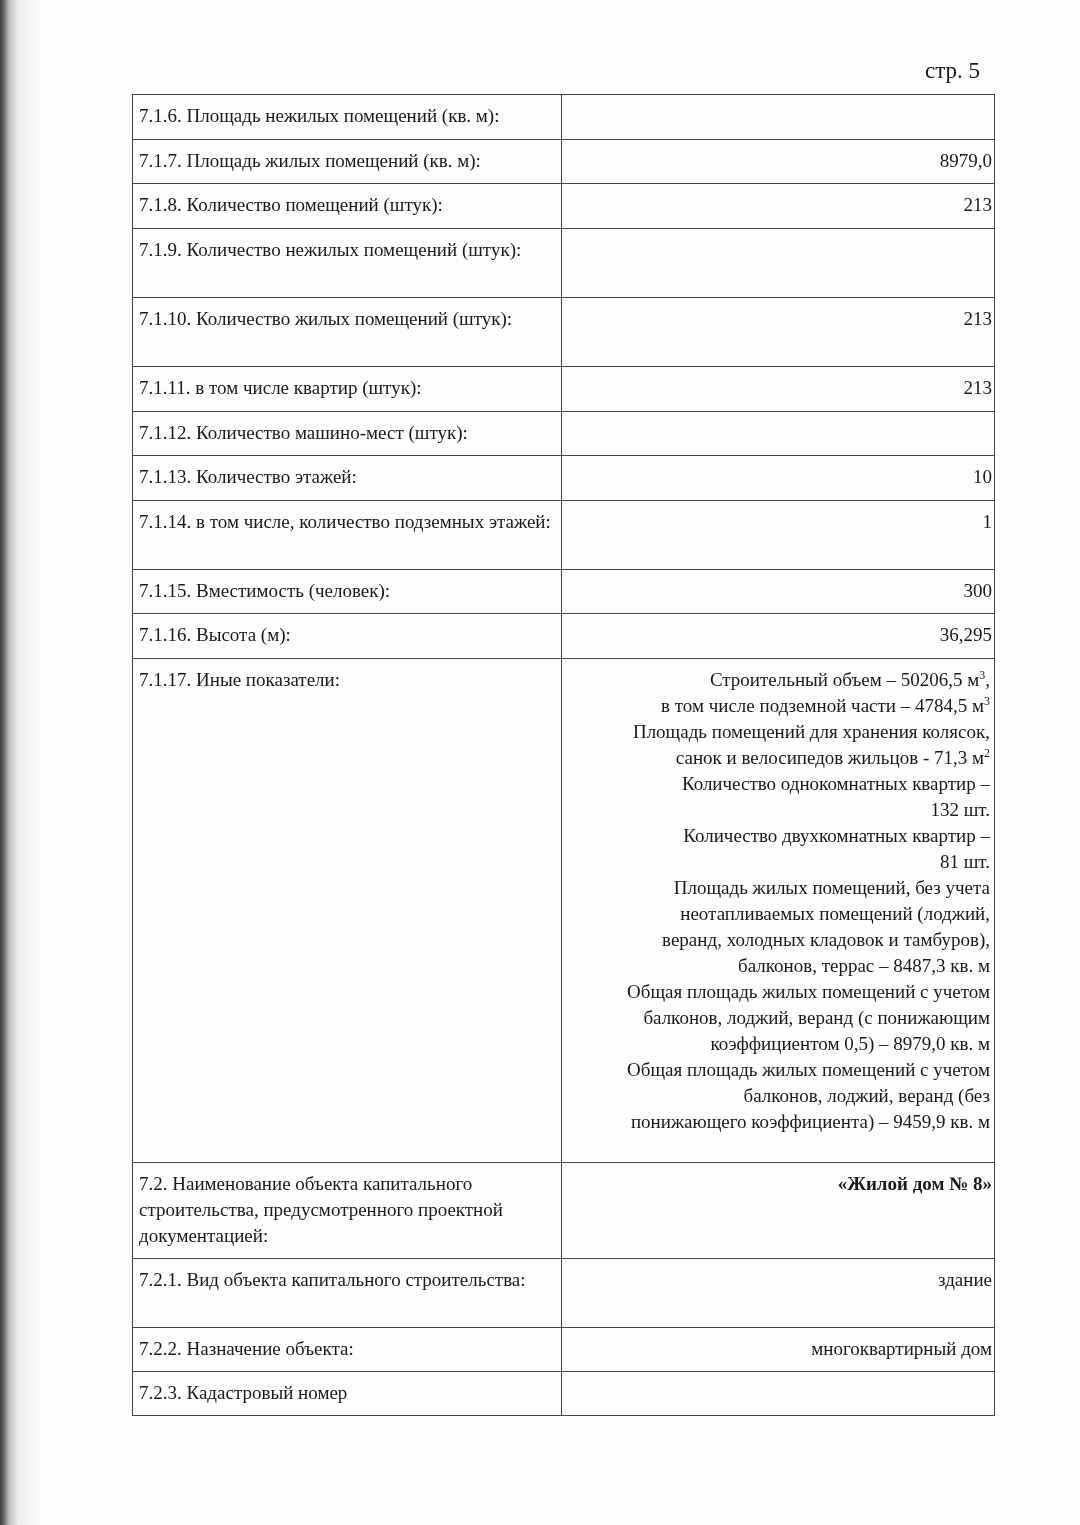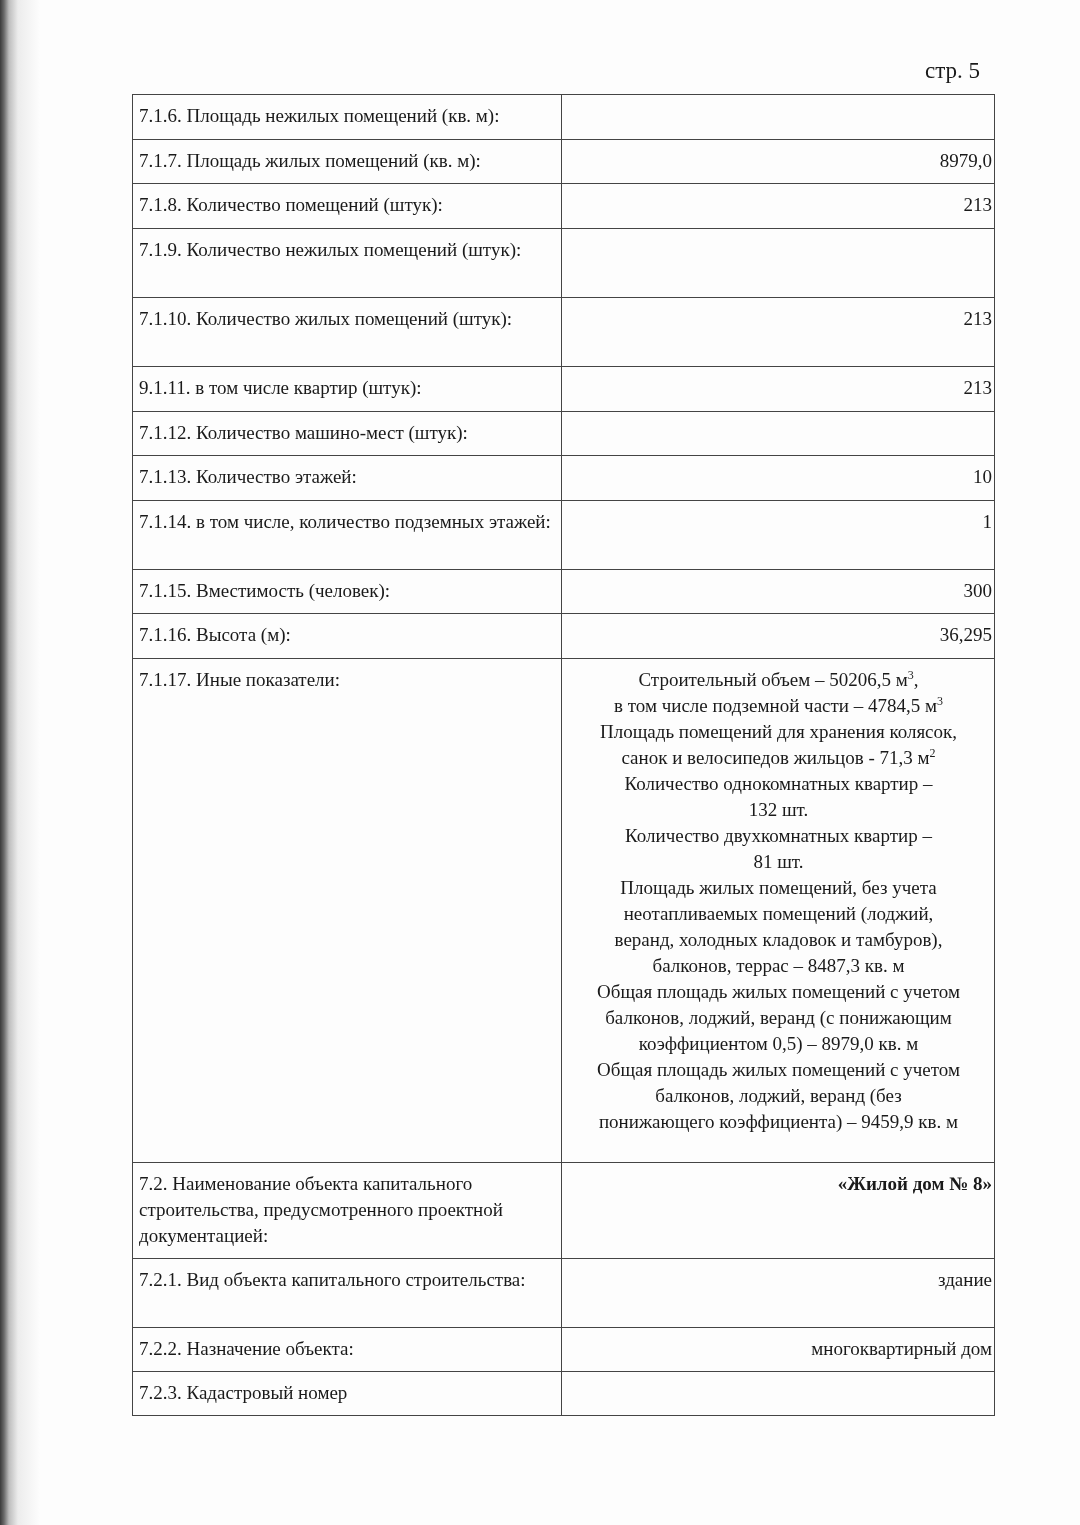--- a/index.html
+++ b/index.html
@@ -16,21 +16,21 @@
   }
   table.doc {
     position: absolute; left: 132px; top: 94px; width: 863px;
     border-collapse: collapse; font-size: 19px; line-height: 26px;
   }
   table.doc td {
     border: 1.5px solid #444; vertical-align: top; padding: 8px 2px 9px 6px;
   }
   td.label { width: 420px; }
   td.value { text-align: right; }
-  td.value.multi { text-align: center; padding-left: 5px; padding-right: 4px; }
+  td.value.multi { text-align: right; padding-left: 5px; padding-right: 4px; }
   td.value.bold { font-weight: bold; }
   .line { display: block; }
   sup { font-size: 12px; line-height: 0; }
 </style>
 </head>
 <body>
 
 <div class="scan-shadow"></div>
 
 <div class="page-number">стр. 5</div>
@@ -51,21 +51,21 @@
     </tr>
     <tr style="height:69px">
       <td class="label">7.1.9. Количество нежилых помещений (штук):</td>
       <td class="value"></td>
     </tr>
     <tr style="height:69px">
       <td class="label">7.1.10. Количество жилых помещений (штук):</td>
       <td class="value">213</td>
     </tr>
     <tr style="height:45px">
-      <td class="label">9.1.11. в том числе квартир (штук):</td>
+      <td class="label">7.1.11. в том числе квартир (штук):</td>
       <td class="value">213</td>
     </tr>
     <tr style="height:44px">
       <td class="label">7.1.12. Количество машино-мест (штук):</td>
       <td class="value"></td>
     </tr>
     <tr style="height:45px">
       <td class="label">7.1.13. Количество этажей:</td>
       <td class="value">10</td>
     </tr>

